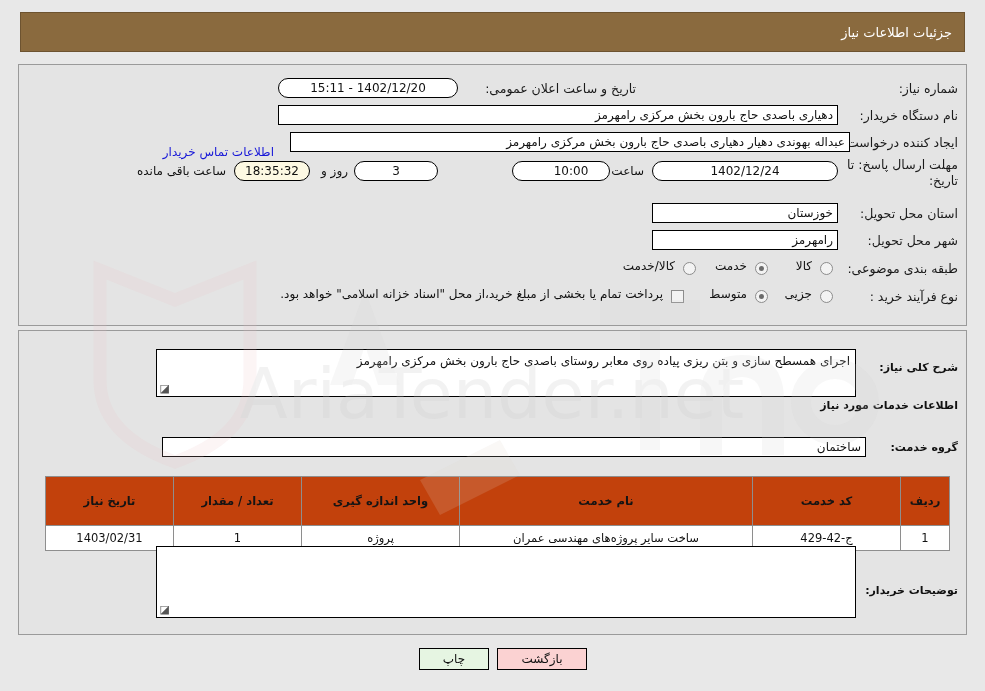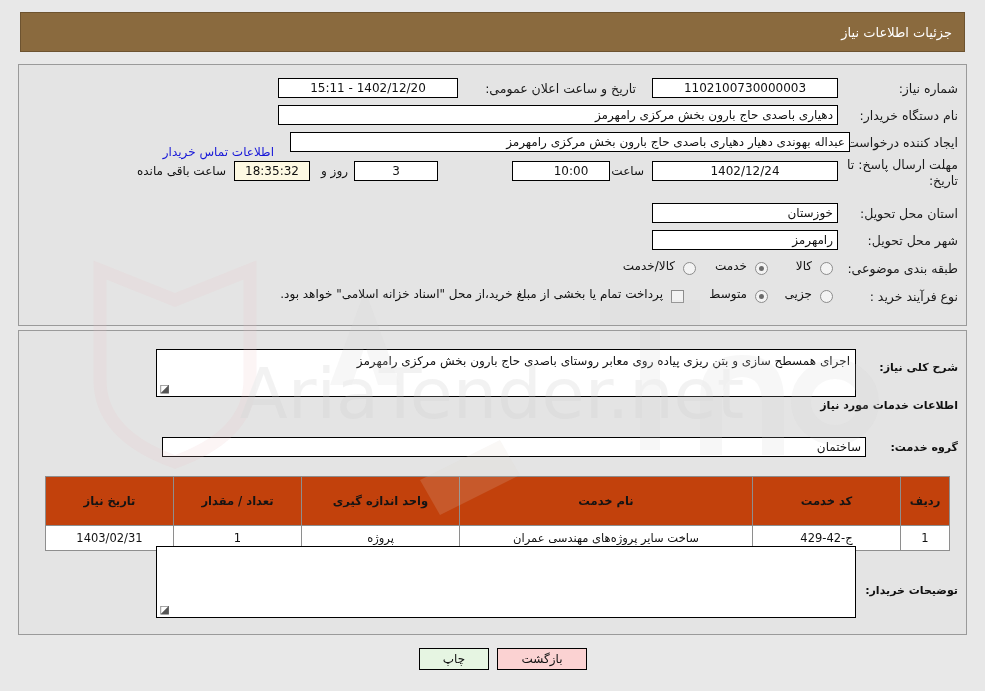--- a/index.html
+++ b/index.html
@@ -82,21 +82,21 @@
     box-sizing: border-box;
     height: 20px;
     line-height: 18px;
     font-size: 12px;
     color: #111;
     padding: 0 4px;
     overflow: hidden;
     white-space: nowrap;
     text-overflow: clip;
   }
-  .fld.center { text-align: center; }
+  .fld.center { text-align: center; border-radius: 10px; }
   .fld.right  { text-align: right; padding-left: 22px; }
   .fld.cream  { background: #fdf9e3; }
 
   .linkish {
     position: absolute;
     color: #1616d8;
     font-size: 12px;
     white-space: nowrap;
     cursor: pointer;
   }
@@ -221,21 +221,20 @@
 </svg>
 
 <div class="header-bar">
   <span class="title">جزئیات اطلاعات نیاز</span>
 </div>
 
 <div class="panel" id="panel-top">
  <div class="panel-inner">
 
   <div class="lbl" style="top:16px; right:8px; width:110px;">شماره نیاز:</div>
-  <div class="fld center" style="top:13px; right:128px; width:186px;">1102100730000003</div>
 
   <div class="lbl" style="top:16px; right:330px; width:172px;">تاریخ و ساعت اعلان عمومی:</div>
   <div class="fld center" style="top:13px; right:508px; width:180px;">1402/12/20 - 15:11</div>
 
   <div class="lbl" style="top:43px; right:8px; width:115px;">نام دستگاه خریدار:</div>
   <div class="fld right" style="top:40px; right:128px; width:560px;">دهیاری باصدی حاج بارون بخش مرکزی رامهرمز</div>
 
   <div class="lbl" style="top:70px; right:8px; width:120px;">ایجاد کننده درخواست:</div>
   <div class="fld right" style="top:67px; right:116px; width:560px;">عبداله بهوندی دهیار دهیاری باصدی حاج بارون بخش مرکزی رامهرمز</div>
   <div class="linkish" style="top:70px; right:692px;margin-top:10px;">اطلاعات تماس خریدار</div>

